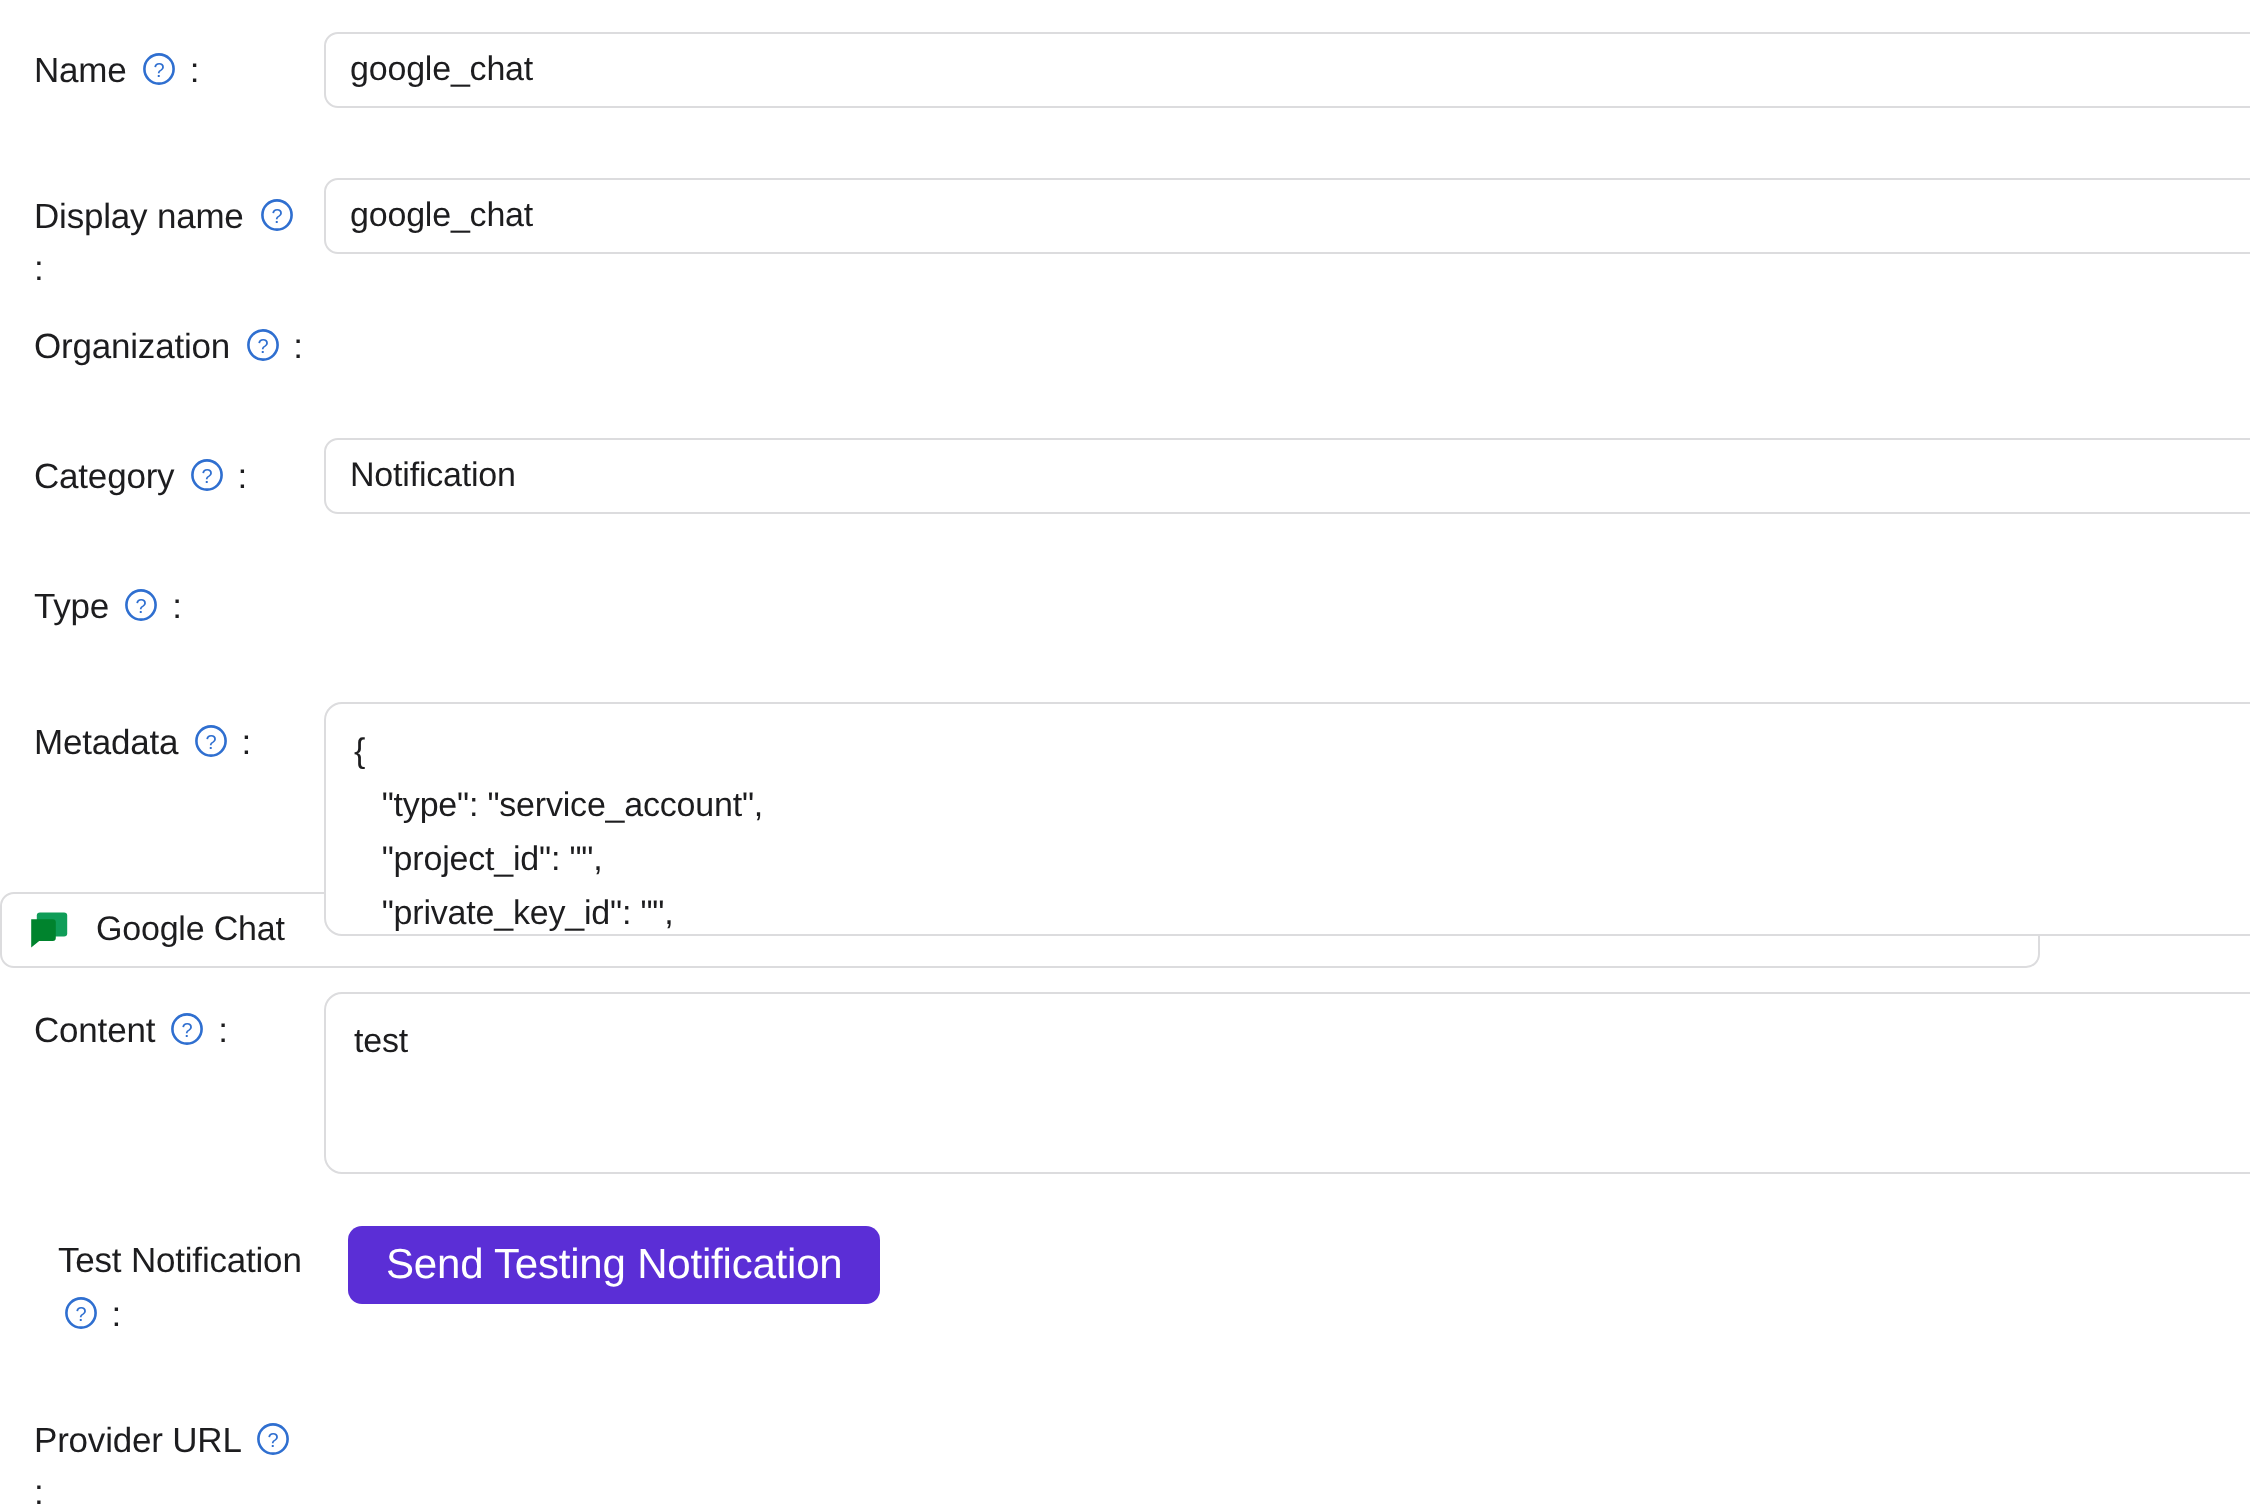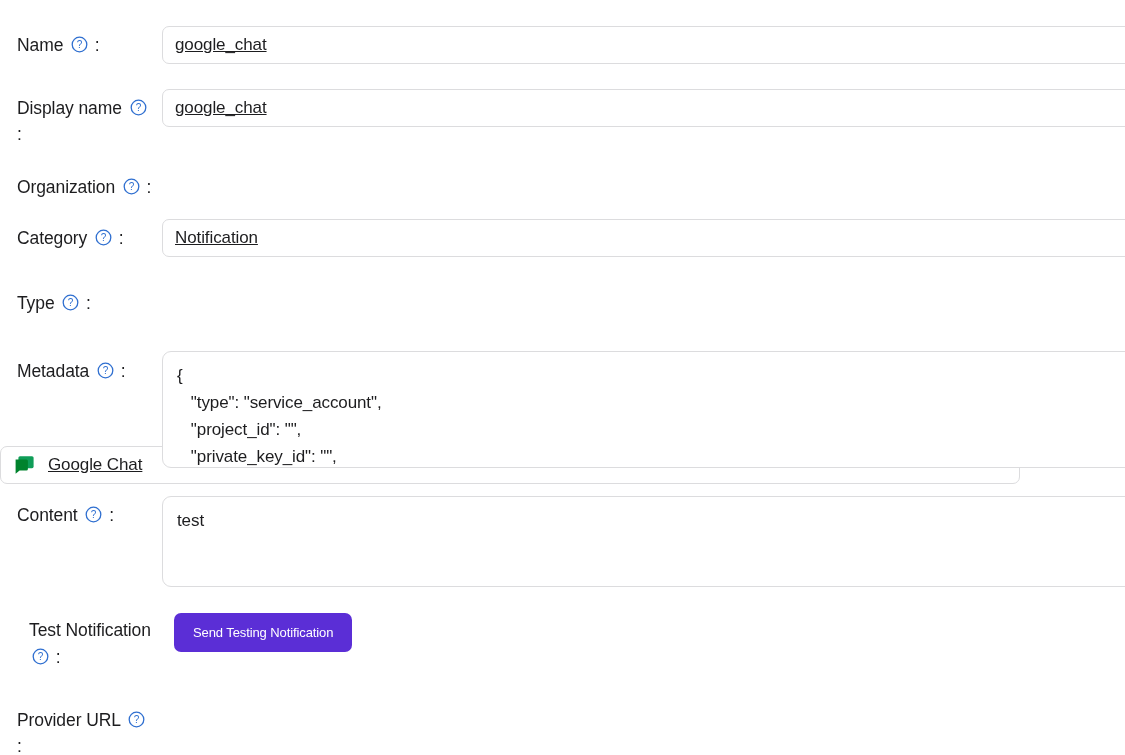--- a/index.html
+++ b/index.html
@@ -77,21 +77,20 @@
     font-size: 17px;
     color: #1d1d1f;
     letter-spacing: -0.1px;
     overflow: hidden;
     white-space: nowrap;
   }
 
   .input-value {
     display: inline-block;
     line-height: 36px;
-    text-decoration: underline;
   }
 
   
   .textarea {
     position: relative;
     border: 1px solid #dcdcde;
     border-radius: 9px;
     background: #fff;
     width: 1020px;
     padding: 10px 14px 10px 14px;
@@ -135,29 +134,29 @@
     display: inline-flex;
     align-items: center;
     justify-content: center;
     height: 39px;
     padding: 0 19px;
     border: none;
     border-radius: 7px;
     background: #5b2ed6;
     color: #ffffff;
     font-family: "Liberation Sans", sans-serif;
-    font-size: 13px;
+    font-size: 21px;
     letter-spacing: -0.1px;
     cursor: pointer;
   }
 
   
-  .r-name        { position: absolute; top: 26px;  left: 0; right: 0; border-radius: 12px; }
+  .r-name        { position: absolute; top: 16px;  left: 0; right: 0; border-radius: 12px; }
   .r-display     { position: absolute; top: 89px;  left: 0; right: 0; }
-  .r-org         { position: absolute; top: 168px; left: 0; right: 0; }
+  .r-org         { position: absolute; top: 154px; left: 0; right: 0; }
   .r-category    { position: absolute; top: 219px; left: 0; right: 0; }
   .r-type        { position: absolute; top: 284px; left: 0; right: 0; flex-direction: column; }
   .r-metadata    { position: absolute; top: 351px; left: 0; right: 0; }
   .r-content     { position: absolute; top: 496px; left: 0; right: 0; }
   .r-test        { position: absolute; top: 613px; left: 12px; right: 0; }
   .r-provider    { position: absolute; top: 701px; left: 0; right: 0; }
 
   .r-metadata .label-cell,
   .r-content  .label-cell,
   .r-test     .label-cell,

